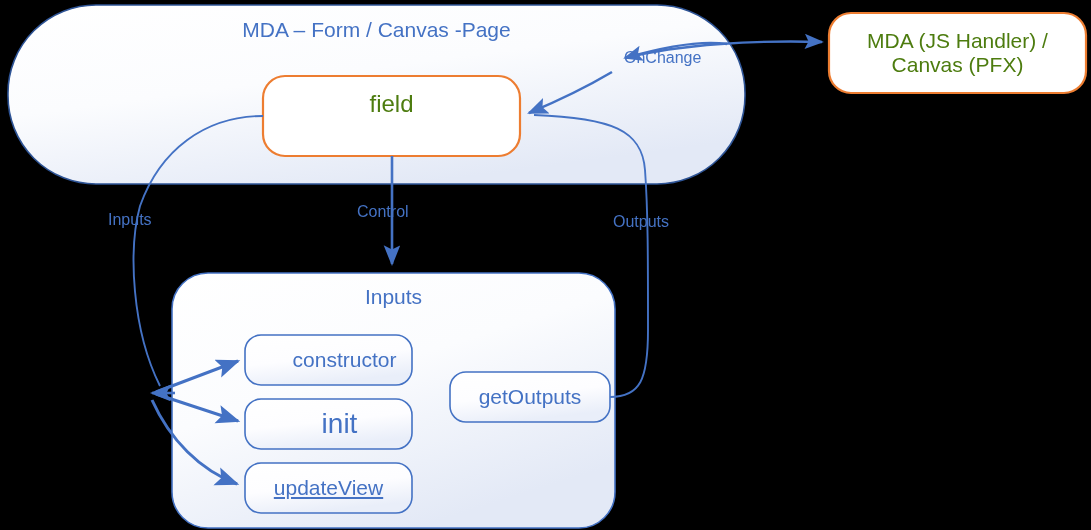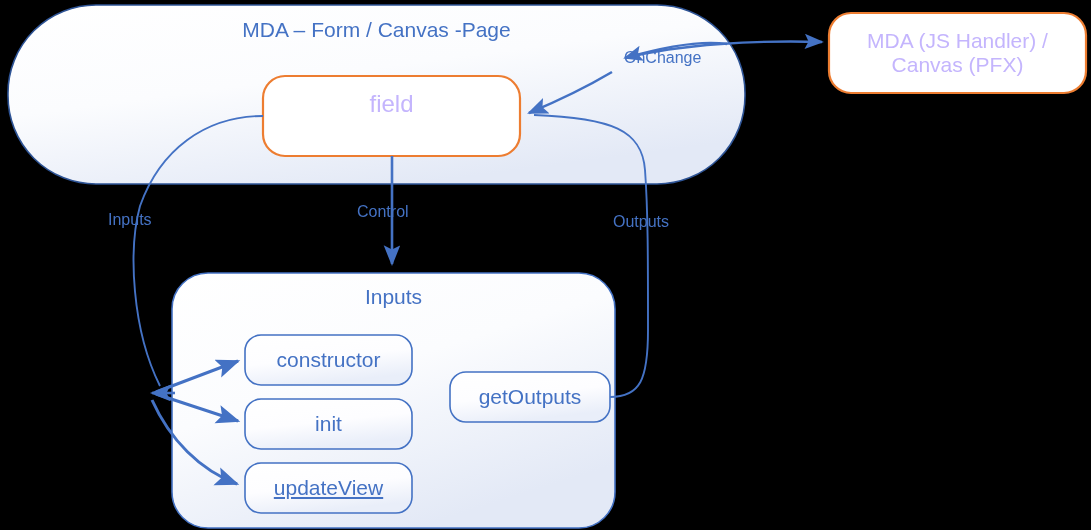--- a/index.html
+++ b/index.html
@@ -27,21 +27,21 @@
     position: absolute;
     display: flex;
     align-items: center;
     justify-content: center;
     text-align: center;
     line-height: 1.15;
     white-space: pre-line;
     pointer-events: none;
   }
   .blue-text { color: #4472C4; }
-  .orange-text { color: #c4b5fd; }
+  .orange-text { color: #4d7c0f; }
   .edge-label {
     position: absolute;
     color: #4472C4;
     font-family: "Liberation Sans", sans-serif;
     font-size: 16px;
     white-space: nowrap;
   }
 </style>
 </head>
 <body>
@@ -106,23 +106,23 @@
 
   <div class="node-label blue-text" style="left:8px; top:12px; width:737px; height:36px; font-size:21px;">MDA – Form / Canvas -Page</div>
 
   <div class="node-label blue-text" style="left:172px; top:281px; width:443px; height:32px; font-size:21px;">Inputs</div>
 
   <div class="node-label orange-text" style="left:263px; top:64px; width:257px; height:80px; font-size:24px;">field</div>
 
   <div class="node-label orange-text" style="left:829px; top:13px; width:257px; height:80px; font-size:21px;">MDA (JS Handler) /
 Canvas (PFX)</div>
 
-  <div class="node-label blue-text" style="left:245px; top:335px; width:167px; height:50px; font-size:21px;">constructor</div>
+  <div class="node-label blue-text" style="left:245px; top:335px; width:167px; height:50px; font-size:21px;padding-left:16px;">constructor</div>
 
-  <div class="node-label blue-text" style="left:245px; top:399px; width:167px; height:50px; font-size:21px;">init</div>
+  <div class="node-label blue-text" style="left:256px; top:399px; width:167px; height:50px; font-size:28px;">init</div>
 
   <div class="node-label blue-text" style="left:245px; top:463px; width:167px; height:50px; font-size:21px;text-decoration:underline;">updateView</div>
 
   <div class="node-label blue-text" style="left:450px; top:372px; width:160px; height:50px; font-size:21px;">getOutputs</div>
 
   <div class="edge-label" style="left:624px; top:49px;">OnChange</div>
 
   <div class="edge-label" style="left:108px; top:211px;">Inputs</div>
 
   <div class="edge-label" style="left:357px; top:203px;">Control</div>

